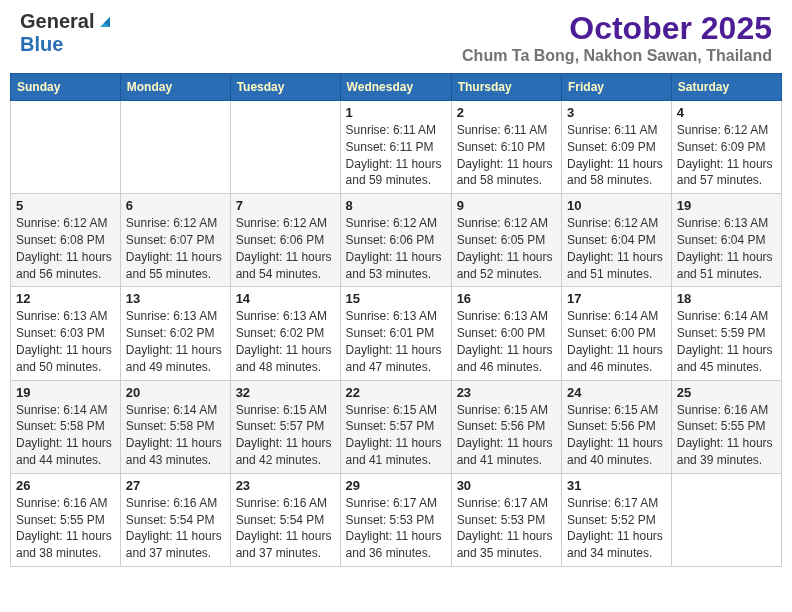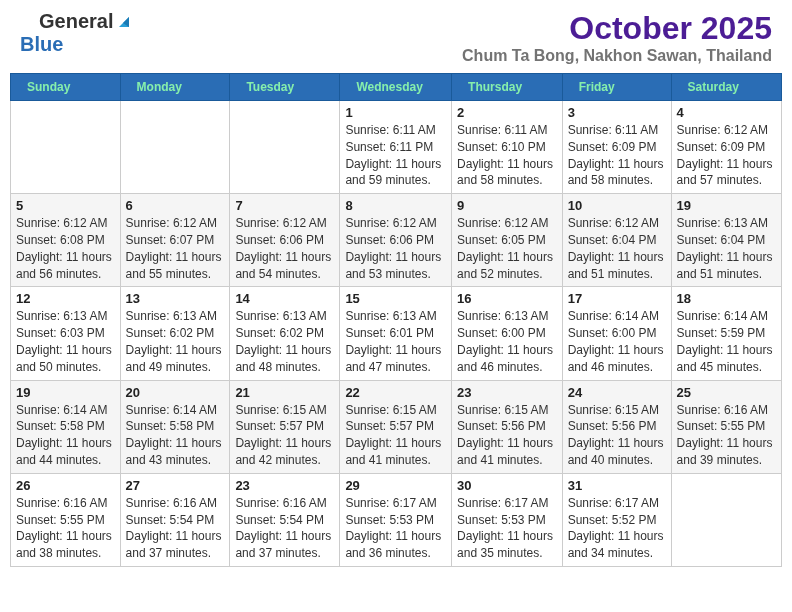--- a/index.html
+++ b/index.html
@@ -18,21 +18,20 @@
       padding: 0 10px;
     }
     .logo {
       display: flex;
       flex-direction: column;
       align-items: flex-start;
     }
     .logo-top {
       display: flex;
       align-items: center;
-      margin-left: 19px;
     }
     .title-section {
       text-align: right;
     }
     .month-title {
       font-size: 32px;
       font-weight: bold;
       color: #4c1d95;
     }
     .location-title {
@@ -40,23 +39,23 @@
       color: #737373;
       font-weight: bold;
     }
     .calendar {
       width: 100%;
       border-collapse: collapse;
       font-size: 11px;
     }
     .calendar th {
       background-color: #2a6db5;
-      color: #86efac;
+      color: #fef9c3;
       text-align: left;
-      padding: 6px 16px;
+      padding: 6px 6px;
       font-size: 12px;
       font-weight: bold;
       border: 1px solid #1a5a9a;
     }
     .calendar td {
       border: 1px solid #ccc;
       vertical-align: top;
       padding: 4px 5px;
       width: 113px;
       height: 90px;
@@ -201,21 +200,21 @@
       <tr>
         <td>
           <div class="day-number">19</div>
           <div class="day-info">Sunrise: 6:14 AM<br>Sunset: 5:58 PM<br>Daylight: 11 hours and 44 minutes.</div>
         </td>
         <td>
           <div class="day-number">20</div>
           <div class="day-info">Sunrise: 6:14 AM<br>Sunset: 5:58 PM<br>Daylight: 11 hours and 43 minutes.</div>
         </td>
         <td>
-          <div class="day-number">21</div>
+          <div class="day-number">32</div>
           <div class="day-info">Sunrise: 6:15 AM<br>Sunset: 5:57 PM<br>Daylight: 11 hours and 42 minutes.</div>
         </td>
         <td>
           <div class="day-number">22</div>
           <div class="day-info">Sunrise: 6:15 AM<br>Sunset: 5:57 PM<br>Daylight: 11 hours and 41 minutes.</div>
         </td>
         <td>
           <div class="day-number">23</div>
           <div class="day-info">Sunrise: 6:15 AM<br>Sunset: 5:56 PM<br>Daylight: 11 hours and 41 minutes.</div>
         </td>

